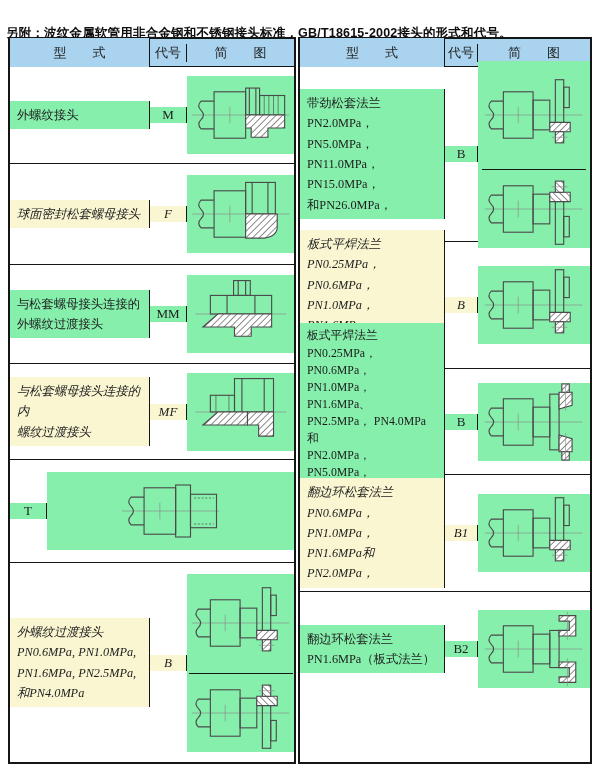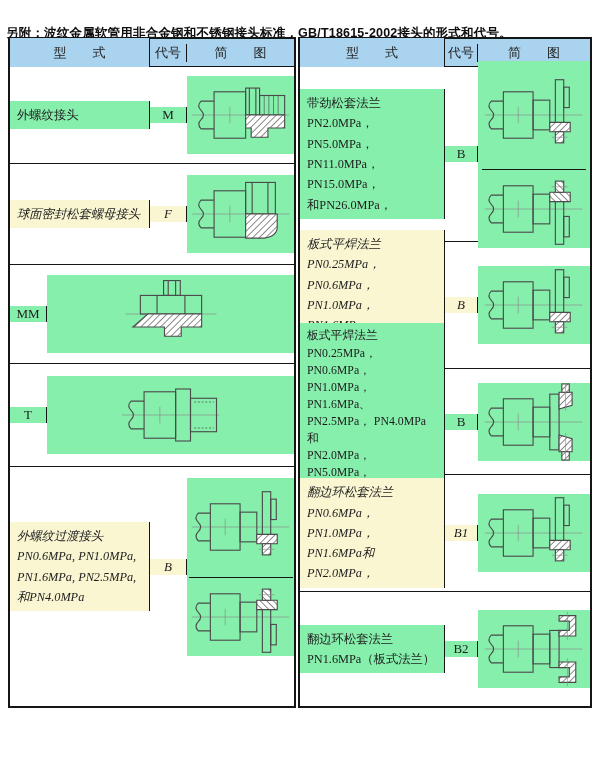--- a/index.html
+++ b/index.html
@@ -187,28 +187,40 @@
         <div class="cell c-type">球面密封松套螺母接头</div>
         <div class="cell c-code">F</div>
         <div class="cell c-diag">
           <svg class="fd" viewBox="0 0 110 84">
               <use href="#sym-f"></use>
             </svg>
         </div>
       </div>
 
       <div class="trow" style="height:99px">
+        <div class="cell c-type">与松套螺母接头连接的
+外螺纹过渡接头</div>
         <div class="cell c-code">MM</div>
         <div class="cell c-diag">
           <svg class="fd" viewBox="0 0 110 84">
               <use href="#sym-mm"></use>
             </svg>
         </div>
       </div>
 
+      <div class="trow alt" style="height:96px">
+        <div class="cell c-type">与松套螺母接头连接的内
+螺纹过渡接头</div>
+        <div class="cell c-code">MF</div>
+        <div class="cell c-diag">
+          <svg class="fd" viewBox="0 0 110 84">
+              <use href="#sym-mf"></use>
+            </svg>
+        </div>
+      </div>
 
       <div class="trow" style="height:103px">
         <div class="cell c-code">T</div>
         <div class="cell c-diag">
           <svg class="fd" viewBox="0 0 110 84">
               <use href="#sym-t"></use>
             </svg>
         </div>
       </div>
 

